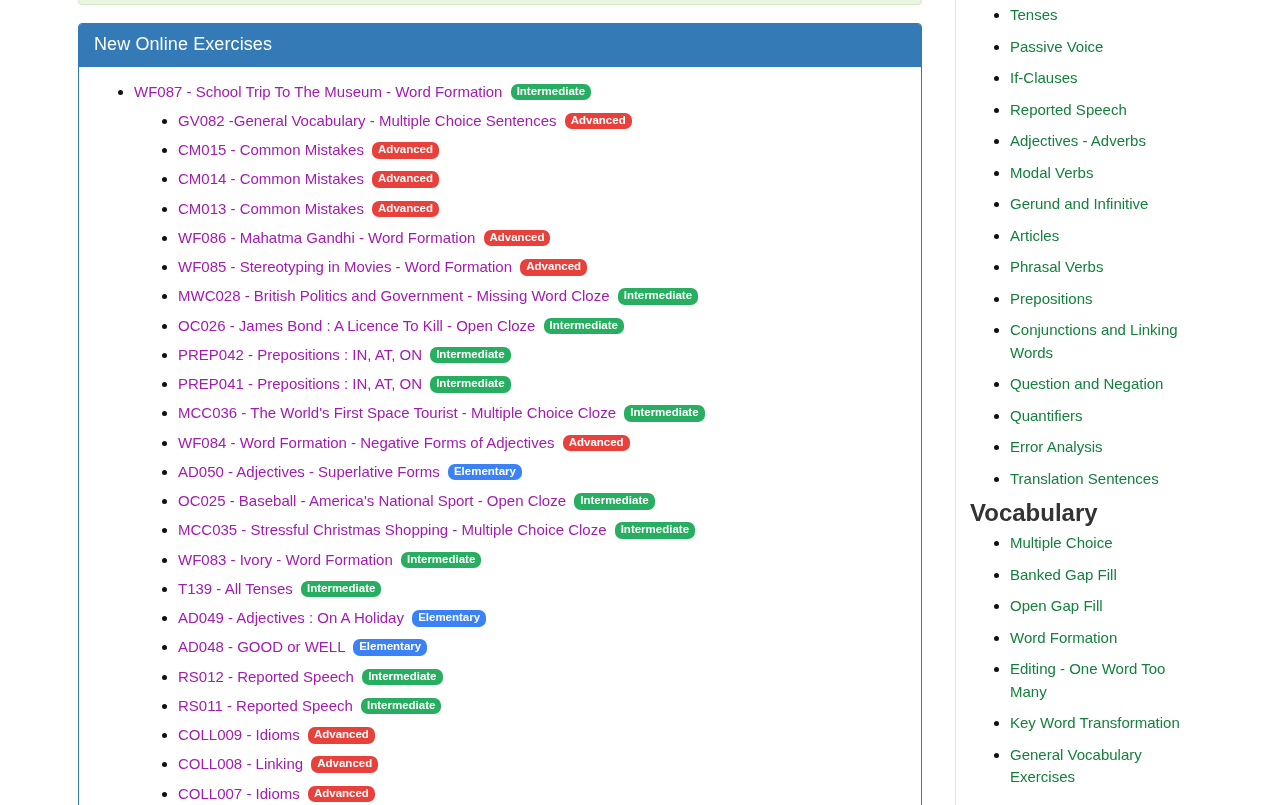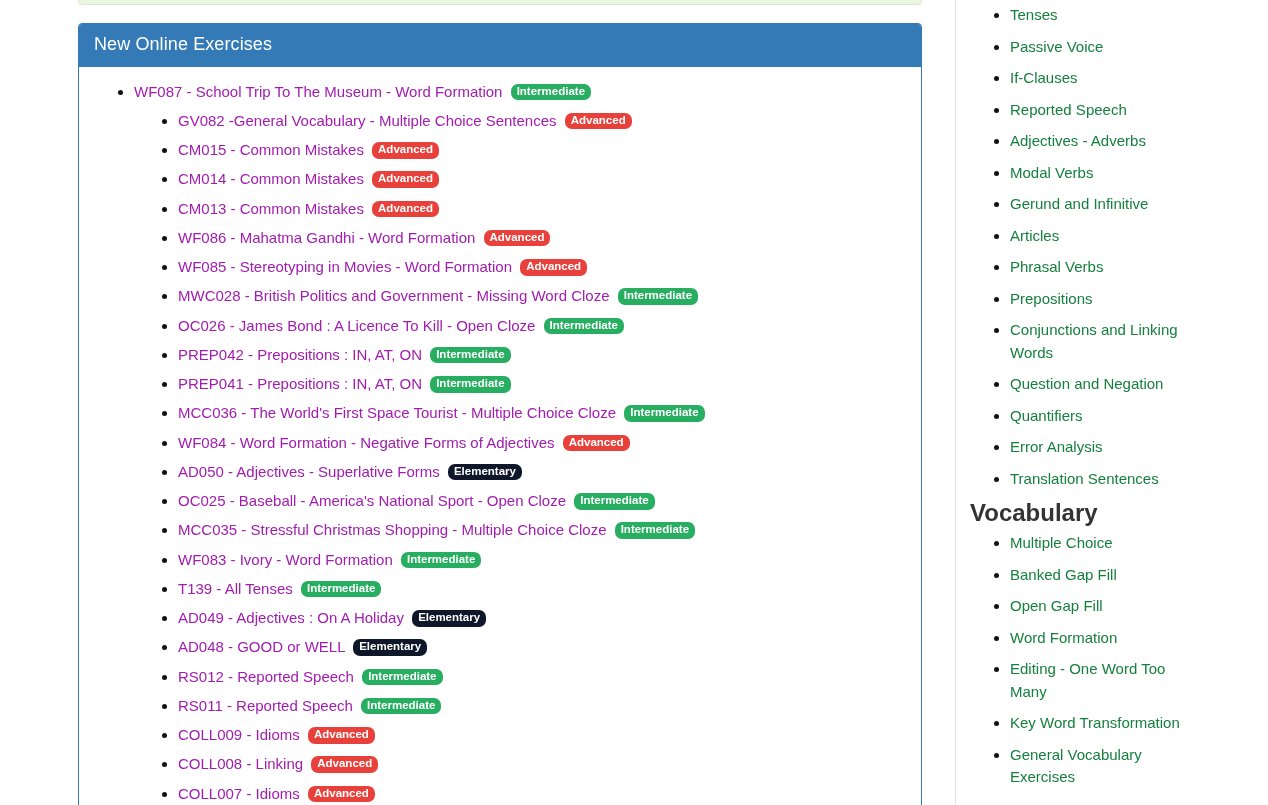--- a/index.html
+++ b/index.html
@@ -89,21 +89,21 @@
     padding: 2px 6px 3px;
     font-size: 11.5px;
     font-weight: bold;
     line-height: 1;
     color: #fff;
     border-radius: 7px;
     white-space: nowrap;
   }
   .label-success { background-color: #27ae60; }
   .label-danger  { background-color: #e8413b; }
-  .label-primary { background-color: #0f172a; }
+  .label-primary { background-color: #3b82f6; }
 
   
   .side-col {
     position: absolute;
     left: 955px;
     top: -12px;
     width: 262px;
   }
   .panel-default {
     border: 1px solid #e3e3e3;

